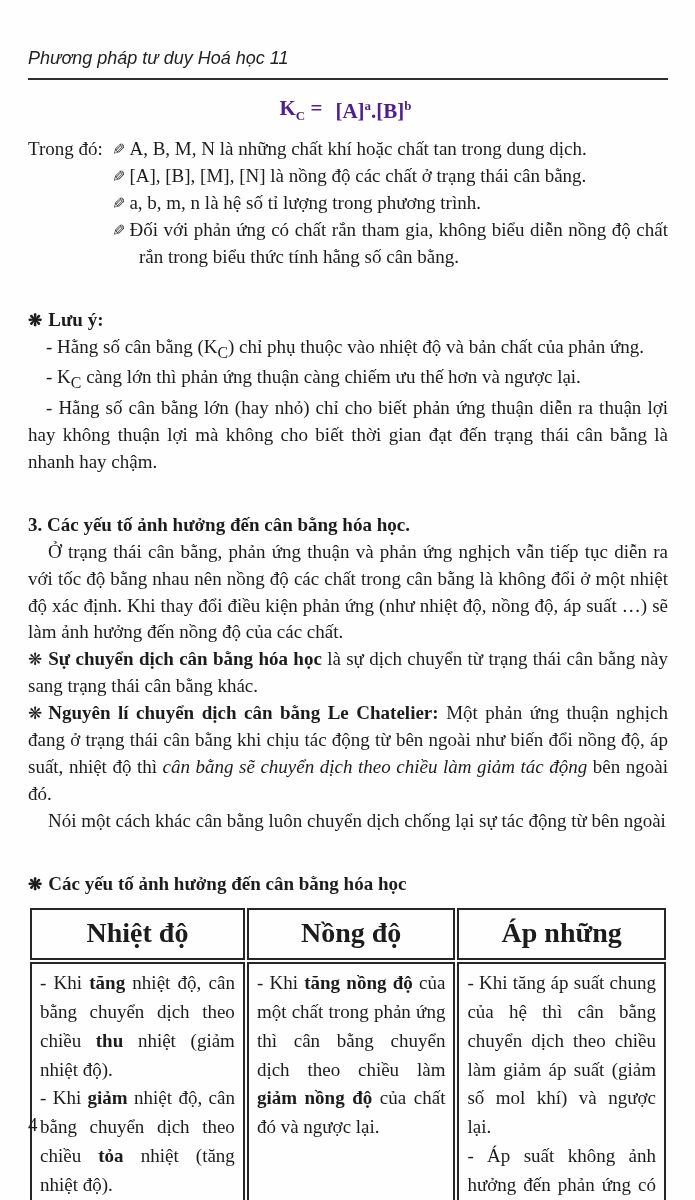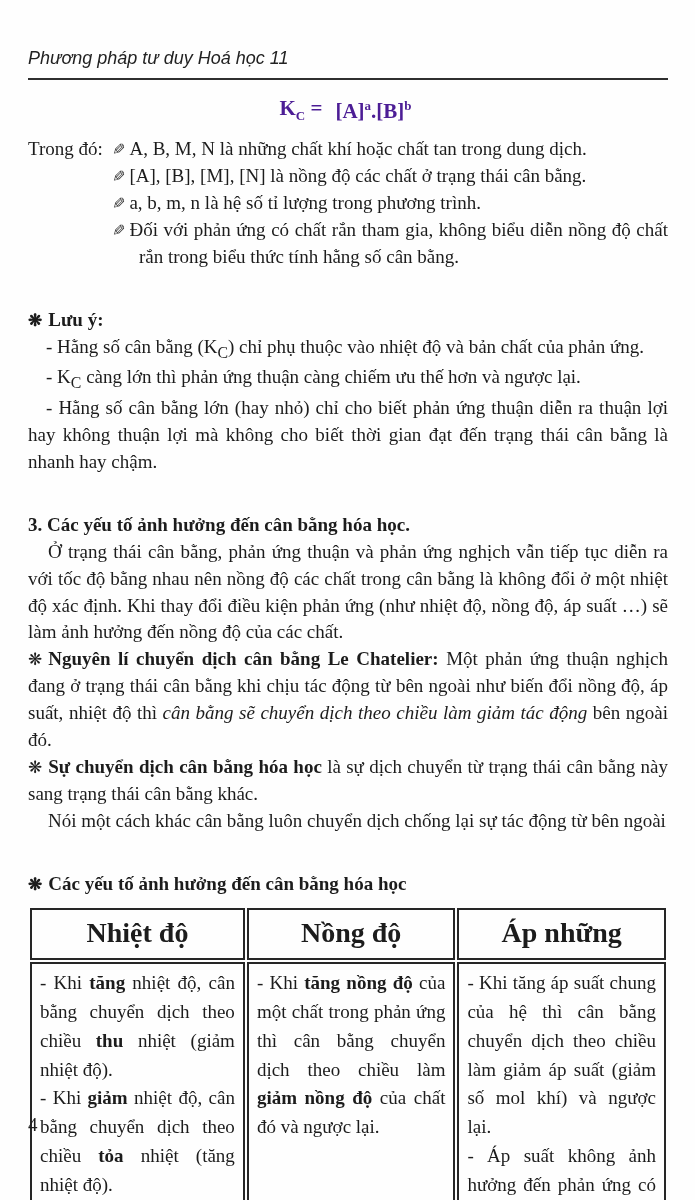--- a/index.html
+++ b/index.html
@@ -106,23 +106,23 @@
     <div class="dash-item"><span>- Hằng số cân bằng (K</span><sub>C</sub><span>) chỉ phụ thuộc vào nhiệt độ và bản chất của phản ứng.</span></div>
     <div class="dash-item"><span>- K</span><sub>C</sub><span> càng lớn thì phản ứng thuận càng chiếm ưu thế hơn và ngược lại.</span></div>
     <div class="dash-item"><span>- Hằng số cân bằng lớn (hay nhỏ) chỉ cho biết phản ứng thuận diễn ra thuận lợi hay không thuận lợi mà không cho biết thời gian đạt đến trạng thái cân bằng là nhanh hay chậm.</span></div>
   </div>
 
   <div>
     <div class="bold">3. Các yếu tố ảnh hưởng đến cân bằng hóa học.</div>
     <div class="para indent">Ở trạng thái cân bằng, phản ứng thuận và phản ứng nghịch vẫn tiếp tục diễn ra với tốc độ bằng nhau nên nồng độ các chất trong cân bằng là không đổi ở một nhiệt độ xác định. Khi thay đổi điều kiện phản ứng (như nhiệt độ, nồng độ, áp suất …) sẽ làm ảnh hưởng đến nồng độ của các chất.</div>
   </div>
 
+  <div class="para"><span class="star">❋</span><span><b>Sự chuyển dịch cân bằng hóa học</b><span> là sự dịch chuyển từ trạng thái cân bằng này sang trạng thái cân bằng khác.</span></span></div>
+
   <div class="para"><span class="star">❋</span><span><b>Nguyên lí chuyển dịch cân bằng Le Chatelier:</b><span> Một phản ứng thuận nghịch đang ở trạng thái cân bằng khi chịu tác động từ bên ngoài như biến đổi nồng độ, áp suất, nhiệt độ thì </span><i>cân bằng sẽ chuyển dịch theo chiều làm giảm tác động</i><span> bên ngoài đó.</span></span></div>
-
-  <div class="para"><span class="star">❋</span><span><b>Sự chuyển dịch cân bằng hóa học</b><span> là sự dịch chuyển từ trạng thái cân bằng này sang trạng thái cân bằng khác.</span></span></div>
 
   <div class="para indent">Nói một cách khác cân bằng luôn chuyển dịch chống lại sự tác động từ bên ngoài</div>
 
   <div class="bold"><span class="star">❋</span><span>Các yếu tố ảnh hưởng đến cân bằng hóa học</span></div>
 
   <table class="factors-table">
     <thead>
       <tr>
         <th style="width:34%">Nhiệt độ</th>
         <th style="width:33%">Nồng độ</th>

